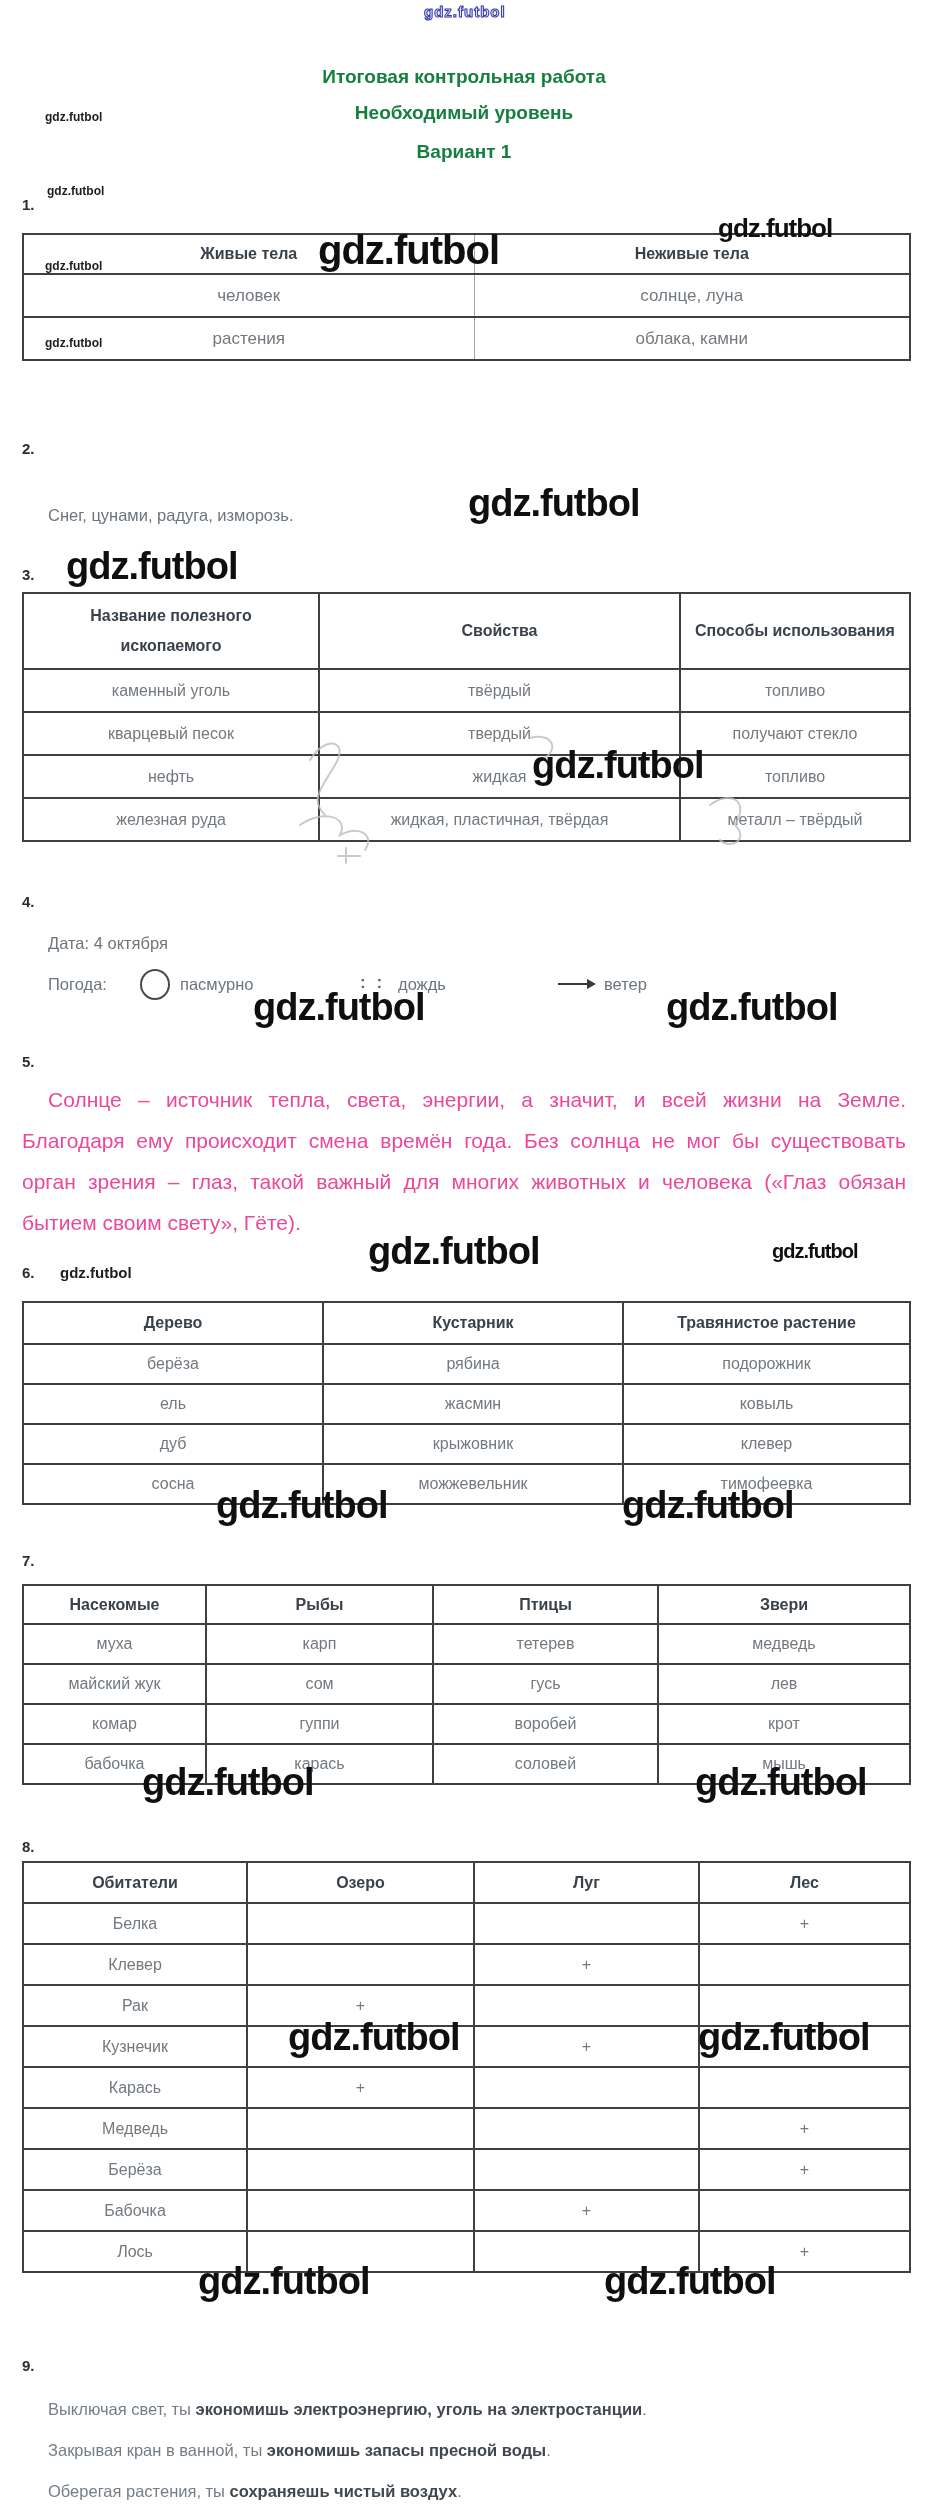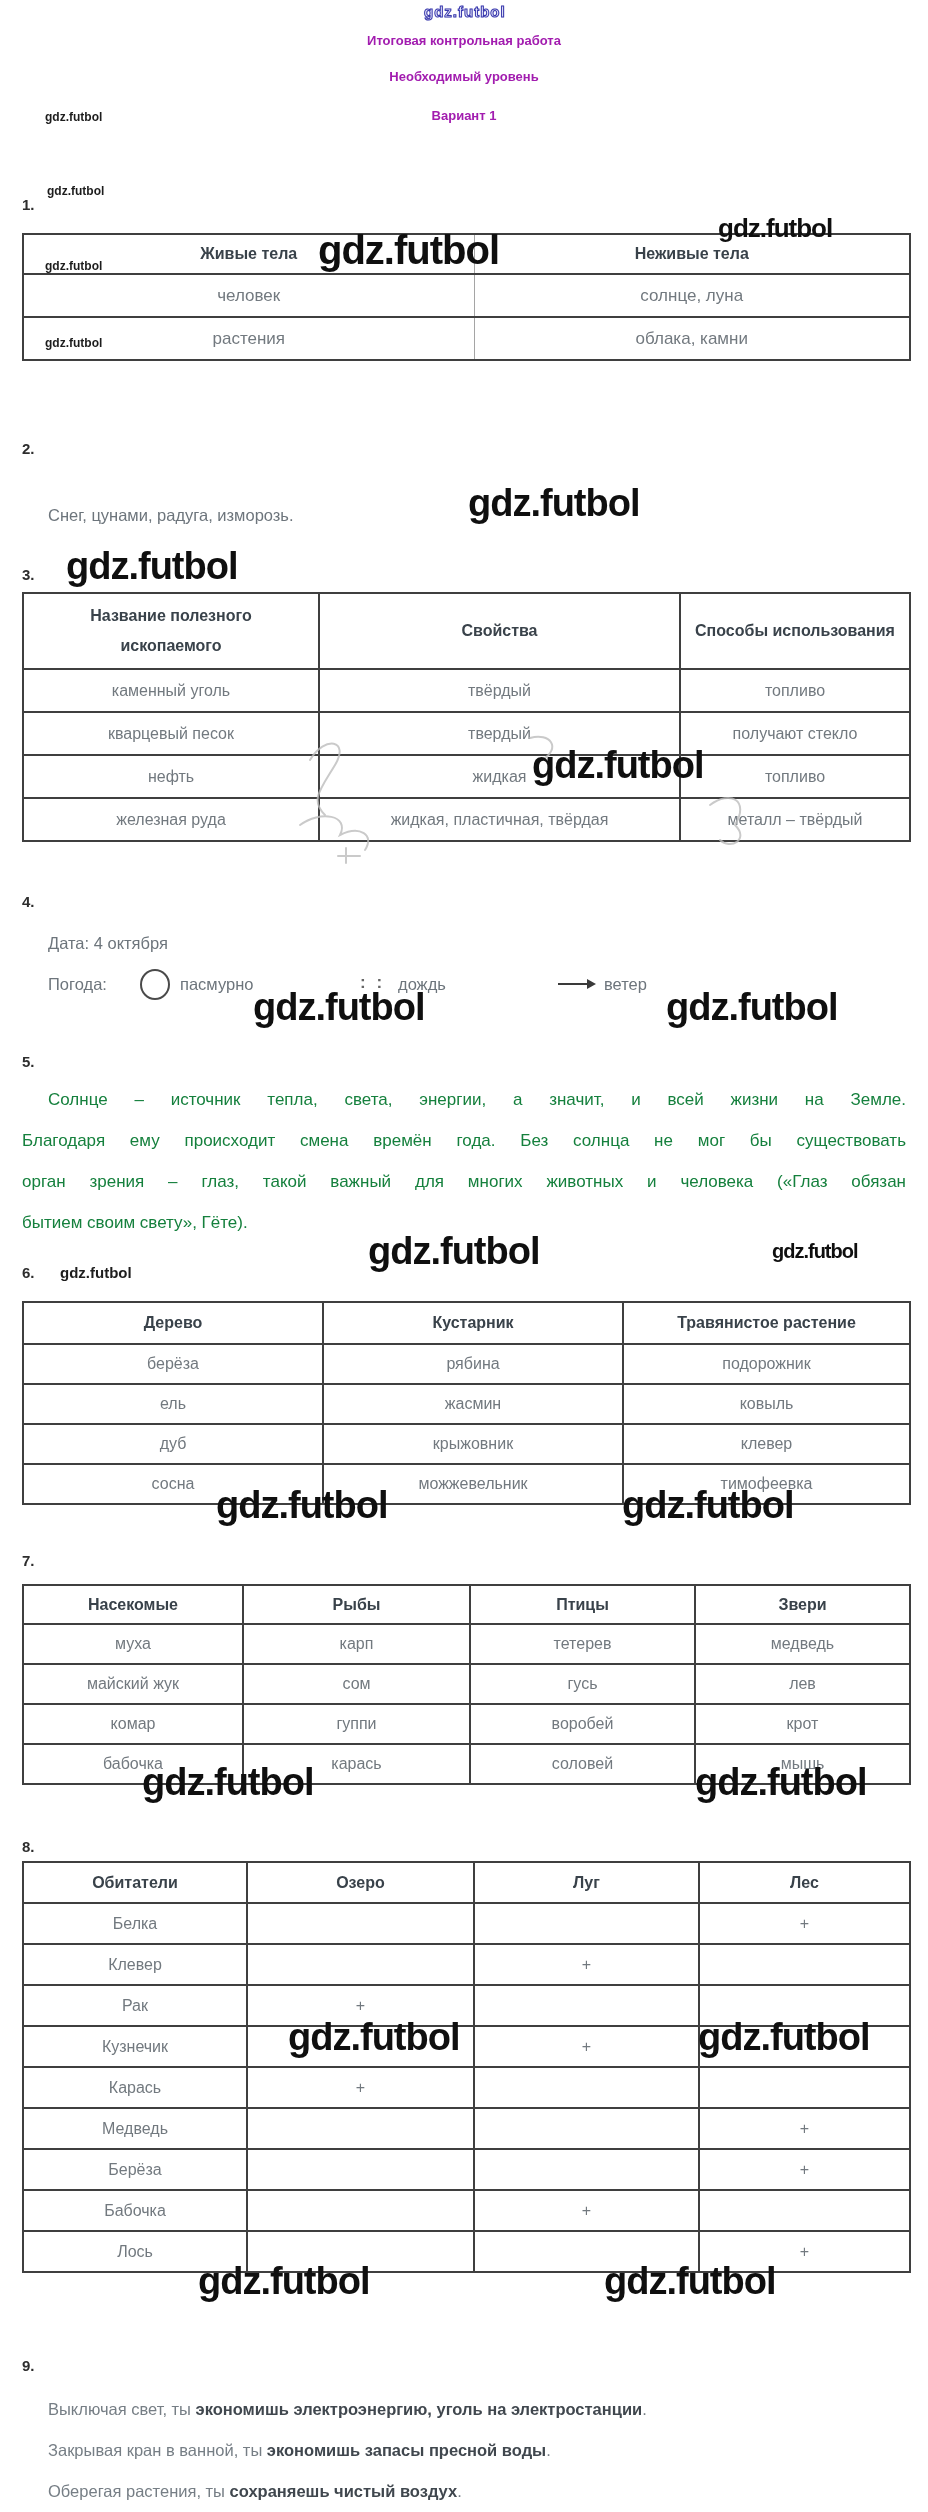--- a/index.html
+++ b/index.html
@@ -4,21 +4,21 @@
 <style>
   * { margin:0; padding:0; box-sizing:border-box; }
   html,body { background:#ffffff; }
   body { font-family:"Liberation Sans", sans-serif; }
   #page {
     position:relative; width:928px; height:2512px; background:#fff;
     overflow:hidden; margin:0 auto;
   }
   .abs { position:absolute; }
   .center { left:0; right:0; text-align:center; }
-  .h-title { font-size:13px; line-height:20px; font-weight:700; color:#a21caf; }
+  .h-title { font-size:19px; line-height:20px; font-weight:700; color:#15803d;margin-top:36px; }
   .secnum { font-size:15px; font-weight:600; color:#2d2d2d; }
   .bodytext { font-size:16.5px; color:#6d757c; white-space:nowrap; }
 
   
   .wm-big {
     font-weight:700; color:#0f0f0f; font-size:38px; line-height:42px;
     letter-spacing:-1px; white-space:nowrap; z-index:3;
   }
   .wm-26 { font-size:26px; line-height:28px; }
   .wm-40 { font-size:40px; line-height:44px; }
@@ -49,32 +49,32 @@
   .t3 th:nth-child(1), .t3 td:nth-child(1) { width:296px; }
   .t3 th:nth-child(2), .t3 td:nth-child(2) { width:361px; }
   .t6 { width:889px; }
   .t6 th { height:42px; }
   .t6 td { height:40px; }
   .t6 th:nth-child(1), .t6 td:nth-child(1) { width:300px; }
   .t6 th:nth-child(2), .t6 td:nth-child(2) { width:300px; }
   .t7 { width:889px; }
   .t7 th { height:39px; }
   .t7 td { height:40px; }
-  .t7 th:nth-child(1), .t7 td:nth-child(1) { width:220px;margin-top:12px; }
+  .t7 th:nth-child(1), .t7 td:nth-child(1) { width:183px;margin-top:12px; }
   .t7 th:nth-child(2), .t7 td:nth-child(2) { width:227px; }
   .t7 th:nth-child(3), .t7 td:nth-child(3) { width:225px; }
   .t8 { width:889px; }
   .t8 th { height:41px; }
   .t8 td { height:41px; }
   .t8 th:nth-child(1), .t8 td:nth-child(1) { width:224px; }
   .t8 th:nth-child(2), .t8 td:nth-child(2) { width:227px; }
   .t8 th:nth-child(3), .t8 td:nth-child(3) { width:225px; }
 
   
-  .para { width:884px; font-size:17px; color:#15803d; }
+  .para { width:884px; font-size:21px; color:#ec4899; }
   .pline { height:41px; line-height:41px; text-align:justify; overflow:hidden; }
   .pline:not(.last)::after { content:""; display:inline-block; width:100%; height:0; }
   .pline.first { text-indent:26px; }
   .pline.last { text-align:left; }
 
   
   .rich { font-size:16.5px; color:#767e85; white-space:nowrap; }
   .rich b { color:#40474e; font-weight:700; }
 
   

